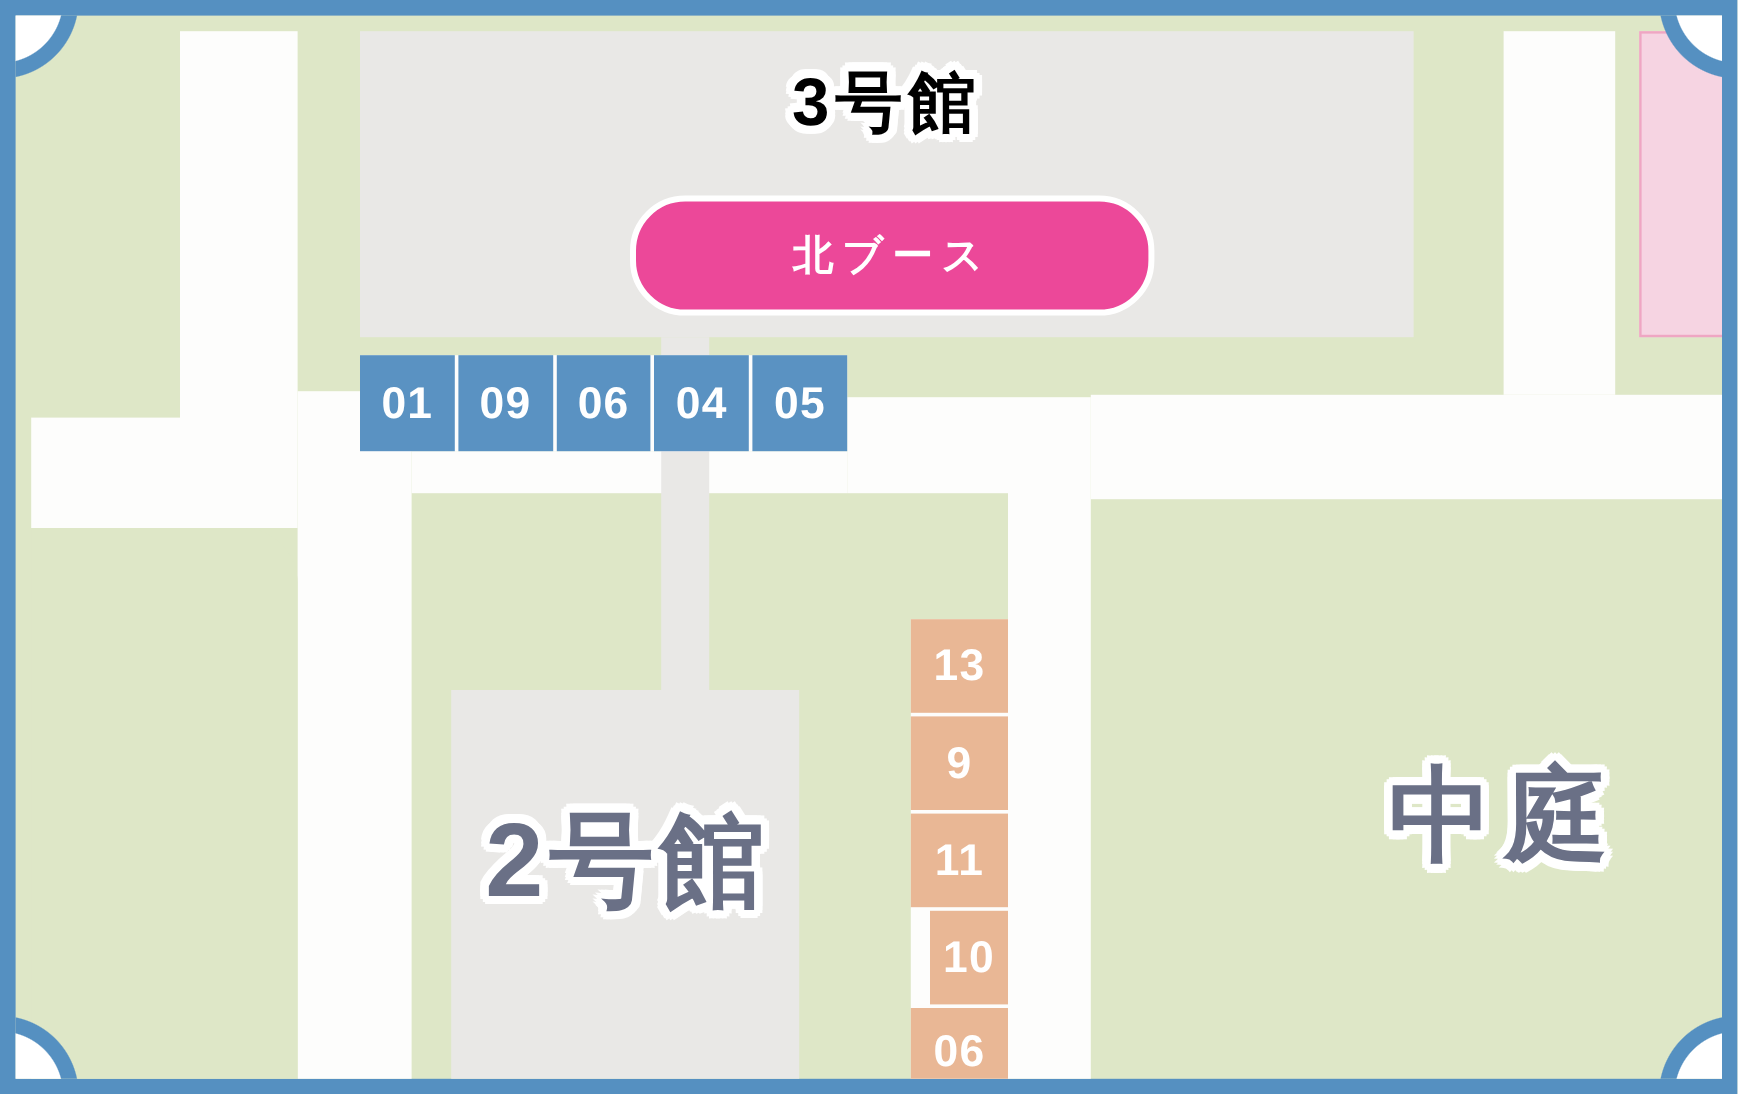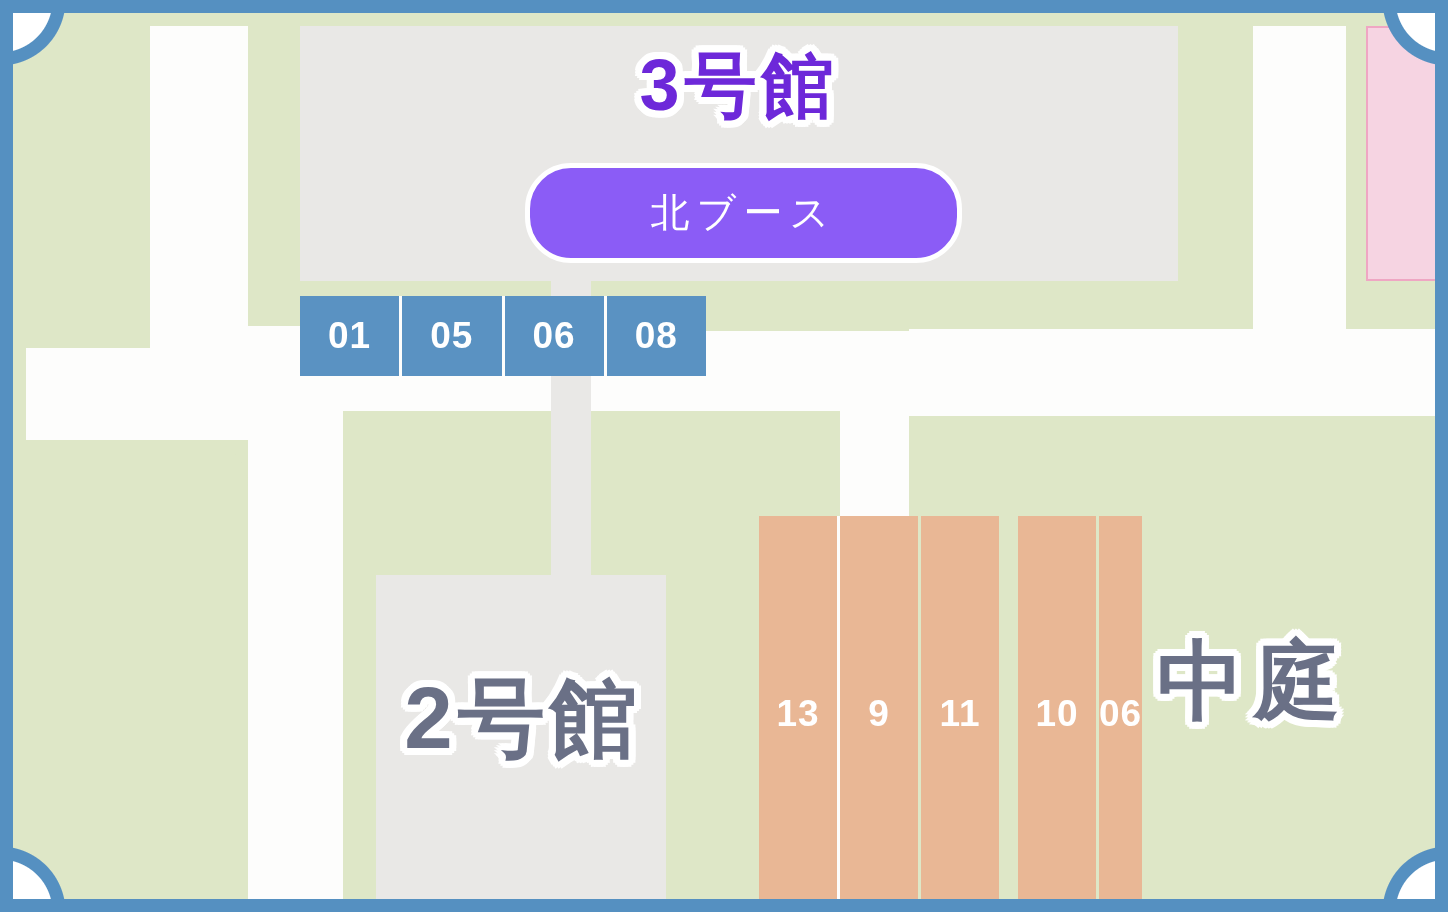--- a/index.html
+++ b/index.html
@@ -5,37 +5,37 @@
   html,body{margin:0;padding:0;background:#ffffff;}
   body{font-family:"Liberation Sans","DejaVu Sans",sans-serif;}
   .map{position:relative;width:1448px;height:912px;box-sizing:border-box;
        border:13px solid #5590c1;background:#dee7c7;overflow:hidden;}
   .abs{position:absolute;box-sizing:border-box;}
   .path{background:#fdfdfc;z-index:1;}
   .grass{background:#dee7c7;z-index:2;}
   .bld{background:#e9e8e6;z-index:2;}
   .pink{background:#f6d4e2;border:2px solid #efa6c3;z-index:2;}
   .boothrow{z-index:30;background:#fdfdfc;display:flex;gap:3px;}
-  .boothcol{z-index:30;background:#fdfdfc;display:flex;gap:3px;}
+  .boothcol{z-index:30;background:#fdfdfc;display:flex;flex-direction:column;gap:3px;}
   .bcell{flex:1;display:flex;align-items:center;justify-content:center;
          color:#ffffff;font-weight:bold;font-size:37px;letter-spacing:1px;}
   .bcell.blue{background:#5a92c2;}
   .bcell.orange{background:#e9b795;}
   .bigLabel{position:absolute;z-index:40;transform:translate(-50%,-50%);
             font-weight:bold;white-space:nowrap;line-height:1;
             text-shadow:-7px 0 #fff,7px 0 #fff,0 -7px #fff,0 7px #fff,
                         -5px -5px #fff,5px -5px #fff,-5px 5px #fff,5px 5px #fff,
                         -7px 3px #fff,7px 3px #fff,-3px 7px #fff,3px 7px #fff,
                         -7px -3px #fff,7px -3px #fff,-3px -7px #fff,3px -7px #fff;}
-  .gray3{color:#6d28d9;font-size:72px;letter-spacing:5px;}
+  .gray3{color:#000000;font-size:56px;letter-spacing:5px;}
   .slate{color:#6a7086;font-size:87px;letter-spacing:5px;}
   .badge{position:absolute;z-index:41;left:512px;top:150px;width:427px;height:90px;
-         background:#8b5cf6;border:5px solid #ffffff;border-radius:46px;
+         background:#ec4899;border:5px solid #ffffff;border-radius:46px;
          display:flex;align-items:center;justify-content:center;
-         color:#ffffff;font-weight:normal;font-size:39px;letter-spacing:7px;}
+         color:#ffffff;font-weight:bold;font-size:34px;letter-spacing:7px;}
   .notch{position:absolute;width:92px;height:92px;z-index:60;pointer-events:none;}
   .notch.tl{left:-13px;top:-13px;
     background:radial-gradient(circle at 0 0,#fff 52px,#5590c1 53px,#5590c1 65px,rgba(0,0,0,0) 66px);}
   .notch.tr{right:-13px;top:-13px;
     background:radial-gradient(circle at 100% 0,#fff 52px,#5590c1 53px,#5590c1 65px,rgba(0,0,0,0) 66px);}
   .notch.bl{left:-13px;bottom:-13px;
     background:radial-gradient(circle at 0 100%,#fff 52px,#5590c1 53px,#5590c1 65px,rgba(0,0,0,0) 66px);}
   .notch.br{right:-13px;bottom:-13px;
     background:radial-gradient(circle at 100% 100%,#fff 52px,#5590c1 53px,#5590c1 65px,rgba(0,0,0,0) 66px);}
 </style>
@@ -56,23 +56,24 @@
   <div class="abs grass" style="left:13px;top:427px;width:222px;height:472px;border-top-right-radius:46px;"></div>
 
   <div class="abs bld" style="left:287px;top:13px;width:878px;height:255px;"></div>
   <div class="abs bld" style="left:538px;top:268px;width:40px;height:294px;"></div>
   <div class="abs bld" style="left:363px;top:562px;width:290px;height:337px;"></div>
 
   <div class="abs pink" style="left:1353px;top:13px;width:83px;height:255px;"></div>
 
   <div class="abs boothrow" style="left:287px;top:283px;width:406px;height:80px;justify-content:center;">
     <div class="bcell blue">01</div>
+    <div class="bcell blue">09</div>
+    <div class="bcell blue">06</div>
+    <div class="bcell blue">04</div>
     <div class="bcell blue">05</div>
-    <div class="bcell blue">06</div>
-    <div class="bcell blue">08</div>
   </div>
 
   <div class="abs boothcol" style="left:746px;top:503px;width:81px;height:396px;">
     <div class="bcell orange" style="flex:0 0 78px;">13</div>
     <div class="bcell orange" style="flex:0 0 78px;">9</div>
     <div class="bcell orange" style="flex:0 0 78px;text-align:right;">11</div>
     <div class="bcell orange" style="flex:0 0 78px;margin-left:16px;">10</div>
     <div class="bcell orange">06</div>
   </div>
 

